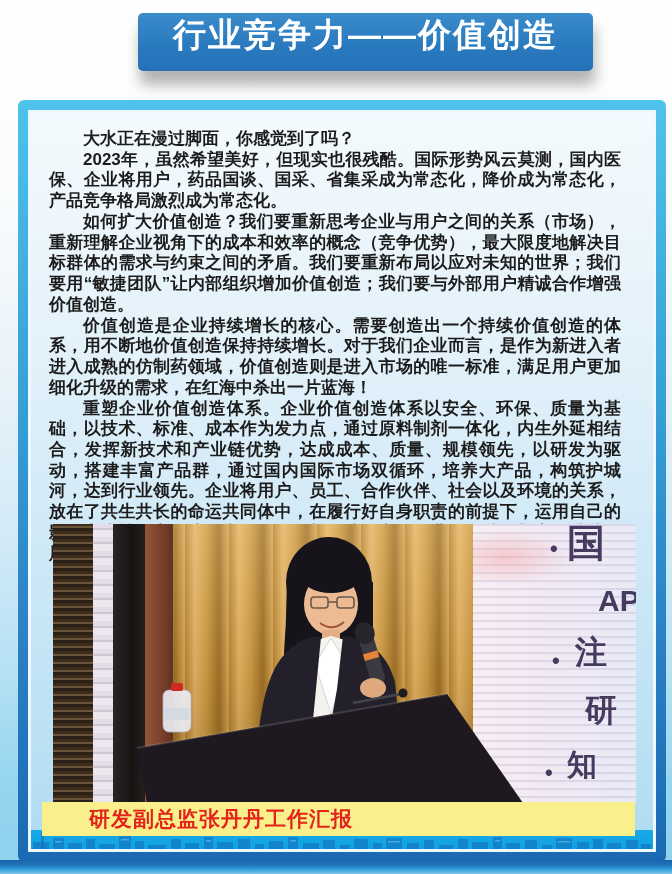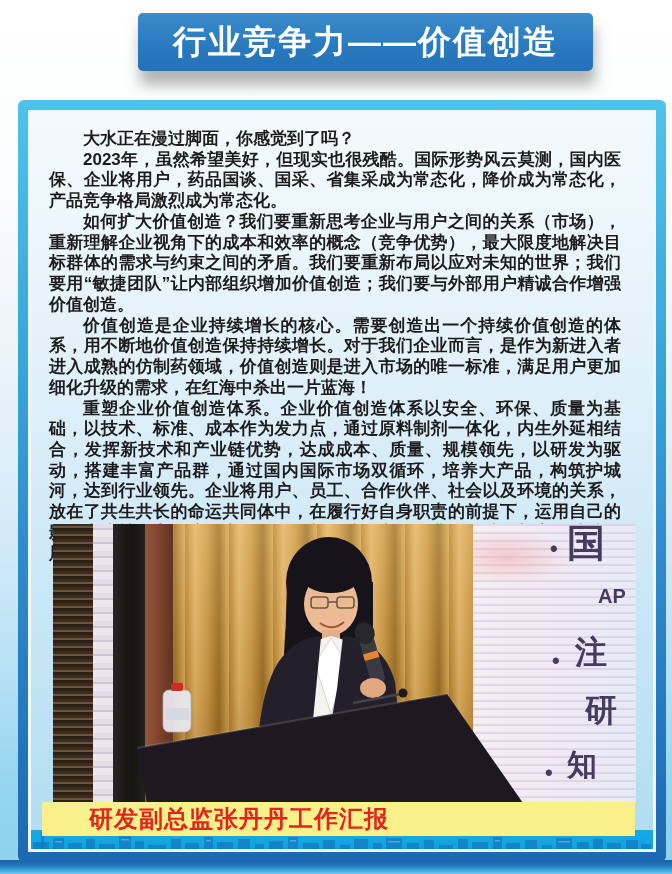--- a/index.html
+++ b/index.html
@@ -12,21 +12,21 @@
   .bottom-bar{
     position:absolute;left:0;right:0;bottom:0;height:14px;
     background:linear-gradient(180deg,#1a61a8 0%,#2373b9 35%,#2f9bda 65%,#7ec9ee 100%);
   }
   
   .title-banner{
     position:absolute;left:138px;top:13px;width:455px;height:58px;
     background:linear-gradient(180deg,#3b8ccb 0%,#2a7abf 55%,#2471b8 100%);
     border-radius:5px;z-index:3;
     box-shadow:2px 14px 14px rgba(105,105,105,.5);
-    display:flex;align-items:center;justify-content:center;
+    display:flex;align-items:flex-start;justify-content:center;
   }
   .title-banner h1{
     margin:0;color:#ffffff;font-size:33px;font-weight:bold;letter-spacing:2px;white-space:nowrap;
   }
   
   .frame{
     position:absolute;left:18px;top:100px;width:648px;height:762px;
     padding:10px;box-sizing:border-box;border-radius:6px;
     background:linear-gradient(180deg,#4ec3eb 0%,#35a0d6 40%,#2e86c8 65%,#1b69b2 100%);
     z-index:2;
@@ -79,21 +79,21 @@
       linear-gradient(90deg,#f7eef2 0%,#f0e9f3 55%,#e7ebf6 100%);
   }
   .glyph{position:absolute;color:#463a5e;font-weight:bold;line-height:1;}
   .speaker-svg{position:absolute;inset:0;width:100%;height:100%;}
   
   .caption-band{
     position:absolute;left:11px;top:689px;width:593px;height:34px;
     background:#f9f08c;z-index:4;display:flex;align-items:center;
   }
   .caption-band span{
-    padding-left:47px;color:#e3231c;font-size:24px;font-weight:bold;letter-spacing:1px;white-space:nowrap;
+    padding-left:47px;color:#e3231c;font-size:21px;font-weight:bold;letter-spacing:1px;white-space:nowrap;
   }
   
   .skyline{
     position:absolute;left:0;right:0;top:717px;height:22px;
     background:linear-gradient(180deg,#17aae6 0%,#11a0e1 100%);z-index:2;
   }
   .skyline svg{display:block;width:100%;height:100%;}
 </style>
 </head>
 <body>
@@ -116,21 +116,21 @@
     <div class="photo">
       <div class="curtain"></div>
       <div class="wall-panel"></div>
       <div class="scroll-banner"></div>
       <div class="pillar-dark"></div>
       <div class="pillar-red"></div>
       <div class="screen"></div>
 
       <span class="glyph" style="left:497px;top:14px;font-size:22px;">•</span>
       <span class="glyph" style="left:514px;top:0px;font-size:38px;">国</span>
-      <span class="glyph" style="left:545px;top:62px;font-size:20px;">AP</span>
+      <span class="glyph" style="left:545px;top:62px;font-size:30px;">AP</span>
       <span class="glyph" style="left:499px;top:126px;font-size:22px;">•</span>
       <span class="glyph" style="left:522px;top:112px;font-size:32px;">注</span>
       <span class="glyph" style="left:532px;top:170px;font-size:32px;">研</span>
       <span class="glyph" style="left:492px;top:238px;font-size:22px;">•</span>
       <span class="glyph" style="left:514px;top:226px;font-size:30px;">知</span>
 
       <svg class="speaker-svg" viewBox="0 0 583 279">
 
         <g>
           <rect x="110" y="166" width="28" height="42" rx="6" fill="rgba(236,236,242,0.92)" stroke="rgba(175,175,190,0.8)"></rect>

